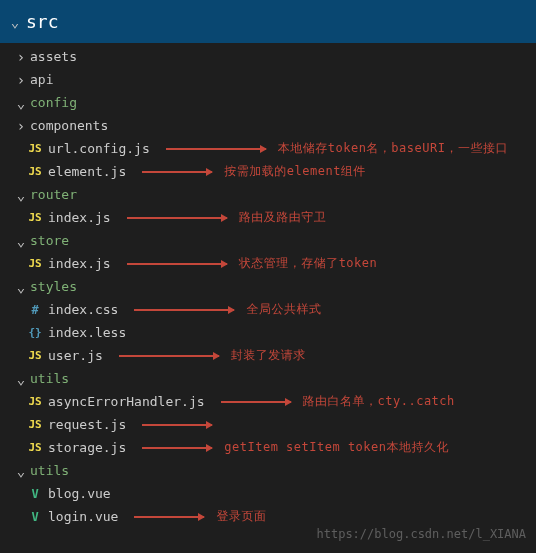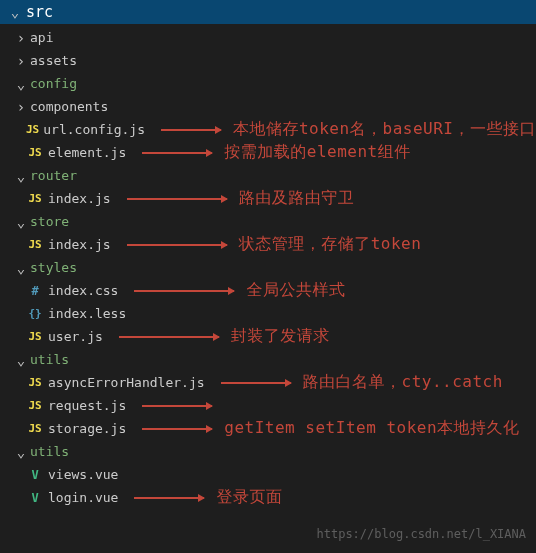--- a/index.html
+++ b/index.html
@@ -9,24 +9,24 @@
   background: #1e1e1e;
   font-family: 'Segoe UI', Consolas, monospace;
   font-size: 13px;
   color: #cccccc;
   overflow: hidden;
   position: relative;
 }
 .header {
   background: #094771;
   color: #ffffff;
-  padding: 3px 8px;
+  padding: 11px 8px;
   display: flex;
   align-items: center;
-  font-size: 15px;
+  font-size: 18px;
 }
 .header .chev { margin-right: 4px; }
 .tree { padding: 2px 0; }
 .row {
   display: flex;
   align-items: center;
   padding: 2px 0 2px 8px;
   height: 23px;
   white-space: nowrap;
 }
@@ -71,21 +71,21 @@
   position: absolute;
   right: -1px;
   top: -3px;
   border-left: 7px solid #c4473a;
   border-top: 4px solid transparent;
   border-bottom: 4px solid transparent;
 }
 .annot {
   color: #c4473a;
   margin-left: 12px;
-  font-size: 16px;
+  font-size: 12px;
   letter-spacing: 0.5px;
 }
 .watermark {
   position: absolute;
   right: 10px;
   bottom: 12px;
   color: #888888;
   font-size: 12px;
   opacity: 0.6;
 }
@@ -95,26 +95,26 @@
 
 <div class="header">
   <span class="chev open"></span>
   <span>src</span>
 </div>
 
 <div class="tree">
 
   <div class="row d1">
     <span class="chev closed"></span>
+    <span class="label">assets</span>
+  </div>
+
+  <div class="row d1">
+    <span class="chev closed"></span>
     <span class="label">api</span>
-  </div>
-
-  <div class="row d1">
-    <span class="chev closed"></span>
-    <span class="label">assets</span>
   </div>
 
   <div class="row d1">
     <span class="chev open"></span>
     <span class="label folder">config</span>
   </div>
 
   <div class="row d1">
     <span class="chev closed"></span>
     <span class="label">components</span>
@@ -198,21 +198,21 @@
     <span class="arrow"></span>
     <span class="annot">getItem setItem token本地持久化</span>
   </div>
 
   <div class="row d1">
     <span class="chev open"></span>
     <span class="label folder">utils</span>
   </div>
   <div class="row d2">
     <span class="icon icon-vue">V</span>
-    <span class="label">views.vue</span>
+    <span class="label">blog.vue</span>
   </div>
   <div class="row d2">
     <span class="icon icon-vue">V</span>
     <span class="label">login.vue</span>
     <span class="arrow"></span>
     <span class="annot">登录页面</span>
   </div>
 
   <div class="row d1">
     

